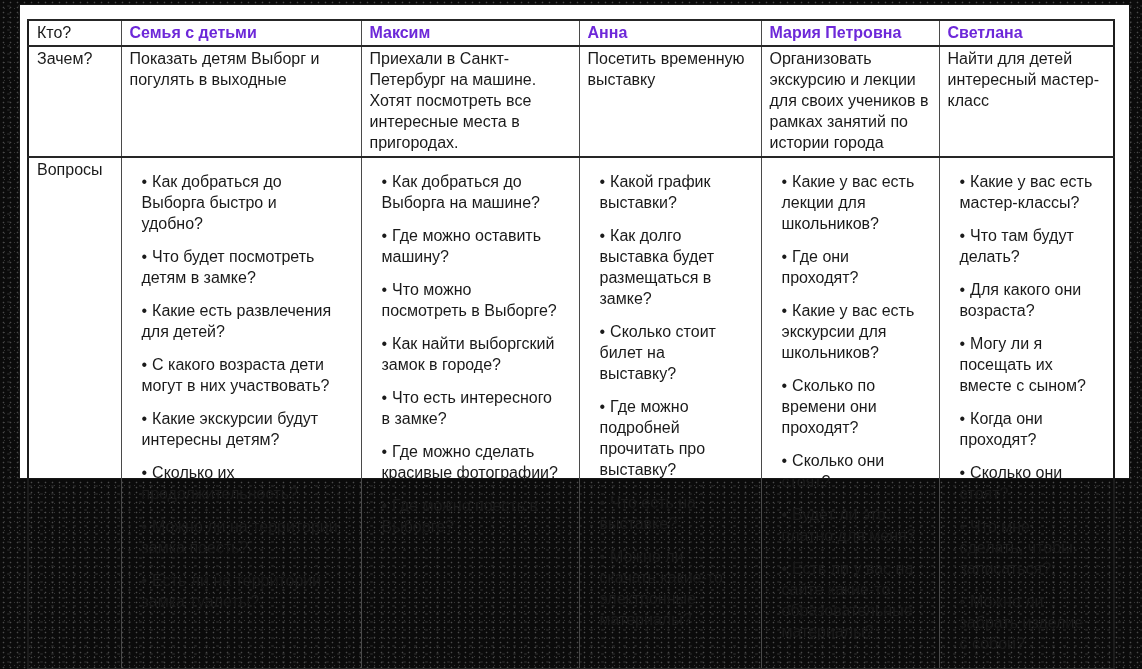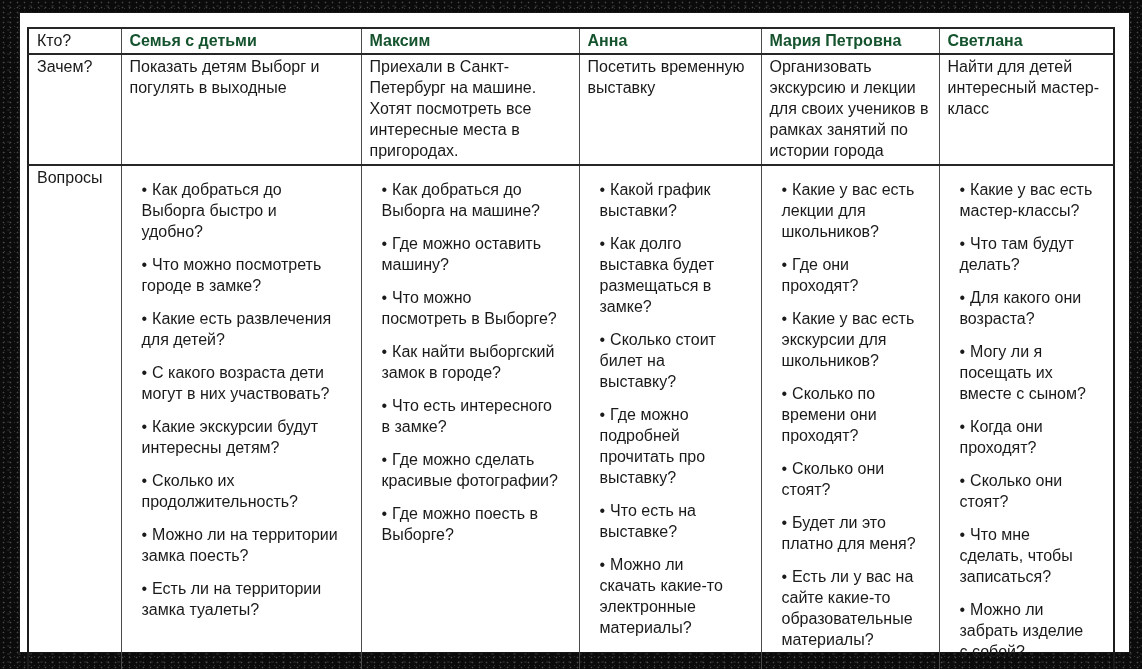--- a/index.html
+++ b/index.html
@@ -14,22 +14,22 @@
     background-color: #0b0b0b;
     background-image:
       radial-gradient(circle, #4a4a4a 0.7px, transparent 1.1px),
       radial-gradient(circle, #1f1f1f 1px, transparent 1.5px),
       radial-gradient(circle, #333 0.6px, transparent 1px);
     background-size: 7px 5px, 11px 8px, 5px 9px;
     background-position: 0 0, 3px 2px, 2px 4px;
   }
   .page {
     position: absolute;
-    left: 20px; top: 13px;
-    width: 1109px; height: 639px;
+    left: 20px; top: 5px;
+    width: 1109px; height: 473px;
     background: var(--page-bg, #ffffff);
     box-shadow: 0 0 0 1px #161616;
   }
   table.grid {
     position: absolute;
     left: 7px; top: 14px;
     border-collapse: collapse;
     table-layout: fixed;
     font-family: "Liberation Sans", sans-serif;
     font-size: 16px;
@@ -41,21 +41,21 @@
     border-left: 1px solid var(--border-v, #4a4a4a);
     border-right: 1px solid var(--border-v, #4a4a4a);
     border-top: 2px solid var(--border-h, #262626);
     border-bottom: 2px solid var(--border-h, #262626);
     vertical-align: top;
     text-align: left;
     padding: 1px 8px 2px 8px;
     font-weight: normal;
     overflow: hidden;
   }
-  thead th.person { font-weight: bold; color: #14532d; }
+  thead th.person { font-weight: bold; color: #6d28d9; }
   th.corner  { padding-left: 16px; }
   th.rowlabel { padding-left: 11px; }
   .q { margin: 12px; }
   .q .b { margin-right: 5px; }
 </style>
 </head>
 <body>
 
 <div class="frame">
   <div class="page">
@@ -84,21 +84,21 @@
             <td>Показать детям Выборг и погулять в выходные</td>
             <td>Приехали в Санкт-Петербург на машине. Хотят посмотреть все интересные места в пригородах.</td>
             <td>Посетить временную выставку</td>
             <td>Организовать экскурсию и лекции для своих учеников в рамках занятий по истории города</td>
             <td>Найти для детей интересный мастер-класс</td>
           </tr>
           <tr style="height: 402px; border-radius: 11px;">
             <th class="rowlabel">Вопросы</th>
             <td>
               <div class="q"><span class="b">•</span><span>Как добраться до Выборга быстро и удобно?</span></div>
-              <div class="q"><span class="b">•</span><span>Что можно посмотреть городе в замке?</span></div>
+              <div class="q"><span class="b">•</span><span>Что будет посмотреть детям в замке?</span></div>
               <div class="q"><span class="b">•</span><span>Какие есть развлечения для детей?</span></div>
               <div class="q"><span class="b">•</span><span>С какого возраста дети могут в них участвовать?</span></div>
               <div class="q"><span class="b">•</span><span>Какие экскурсии будут интересны детям?</span></div>
               <div class="q"><span class="b">•</span><span>Сколько их продолжительность?</span></div>
               <div class="q"><span class="b">•</span><span>Можно ли на территории замка поесть?</span></div>
               <div class="q"><span class="b">•</span><span>Есть ли на территории замка туалеты?</span></div>
             </td>
             <td>
               <div class="q"><span class="b">•</span><span>Как добраться до Выборга на машине?</span></div>
               <div class="q"><span class="b">•</span><span>Где можно оставить машину?</span></div>

